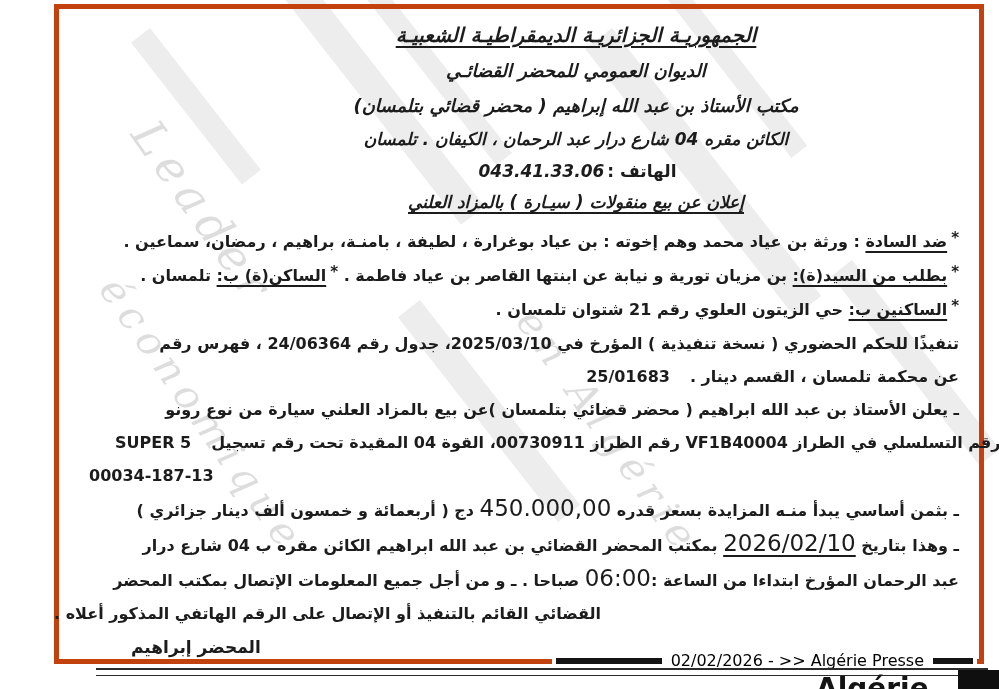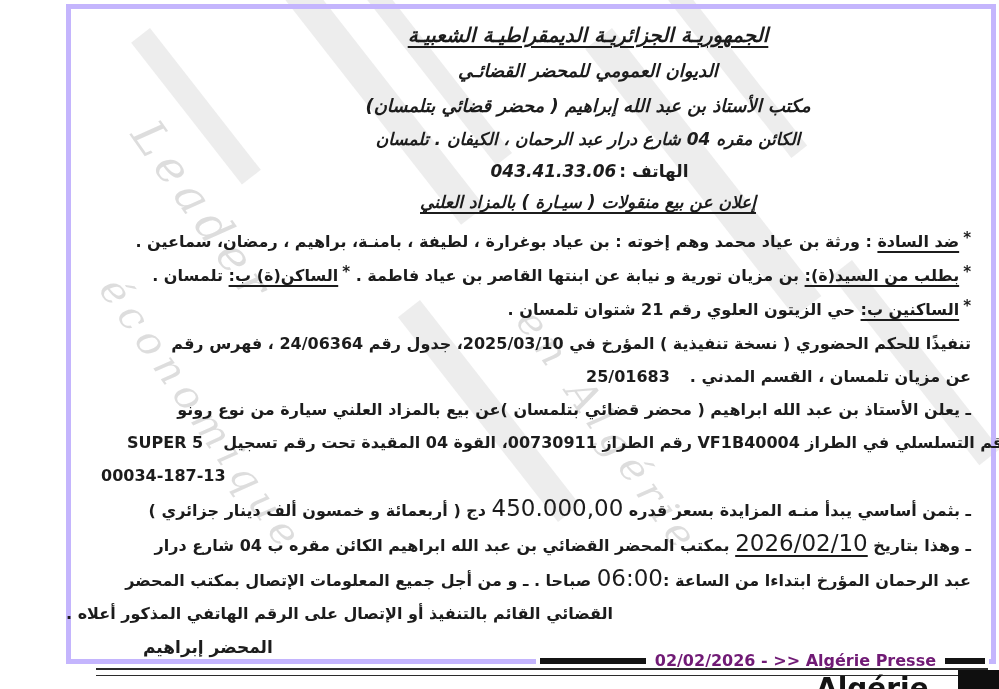--- a/index.html
+++ b/index.html
@@ -7,22 +7,22 @@
        font-family:"DejaVu Sans", sans-serif;color:#1c1c1c;}
   .page{position:relative;width:999px;height:689px;background:#fff;}
 
   
   .wm{position:absolute;z-index:0;pointer-events:none;transform-origin:0 0;}
   .wm-band{background:#dedede;opacity:.55;transform:rotate(52deg);}
   .wm-text{color:#cccccc;opacity:.65;font-family:"DejaVu Serif", serif;
            font-style:italic;letter-spacing:8px;transform:rotate(55deg);white-space:nowrap;}
 
   
-  .frame{position:absolute;left:66px;top:4px;width:920px;height:650px;
-         border:5px solid #c4b5fd;z-index:1;background:transparent;}
+  .frame{position:absolute;left:54px;top:4px;width:920px;height:650px;
+         border:5px solid #c2410c;z-index:1;background:transparent;}
   .content{position:absolute;left:0;top:0;right:0;bottom:0;
            padding:8px 20px 0 30px;direction:rtl;}
 
   .hdr{text-align:center;font-weight:bold;font-style:italic;white-space:nowrap;
        transform:translateX(52px);}
   .h1{font-size:20px;line-height:36px;}
   .h2{font-size:18px;line-height:35px;}
   .h3{font-size:18px;line-height:35px;}
   .h4{font-size:17px;line-height:33px;}
   .h5{font-size:17px;line-height:30px;font-style:normal;}
@@ -39,21 +39,21 @@
   .flexline.spread{justify-content:space-between;padding-left:26px;}
   .centerline{text-align:left;}
   .shiftleft{transform:translateX(-35px);}
 
   .signature{font-size:17px;font-weight:bold;line-height:30px;text-align:left;
              padding-left:42px;margin-top:2px;}
 
   
   .footer{position:absolute;right:2px;bottom:-13px;z-index:3;background:#fff;
           display:flex;align-items:center;gap:9px;direction:ltr;padding:2px 4px;}
-  .footer .ftext{font-size:16px;font-weight:bold;color:#701a75;white-space:nowrap;}
+  .footer .ftext{font-size:16px;font-weight:normal;color:#000000;white-space:nowrap;}
   .bar{display:inline-block;background:#141414;height:6px;}
   .bar.long{width:106px;}
   .bar.short{width:40px;}
 
   
   .bottom-rule{position:absolute;left:96px;top:668px;width:892px;height:5px;
                border-top:2px solid #2b2b2b;border-bottom:1.5px solid #2b2b2b;z-index:2;}
   .bottom-logo{position:absolute;left:816px;top:672px;font-size:28px;font-weight:bold;
                color:#141414;z-index:2;font-family:"DejaVu Sans", sans-serif;}
   .bottom-box{position:absolute;left:958px;top:670px;width:41px;height:19px;
@@ -96,21 +96,21 @@
       </div>
 
       <div class="ln">
         <span class="star">*</span><span class="u">الساكنين ب:</span><span> حي الزيتون العلوي رقم 21 شتوان تلمسان .</span>
       </div>
 
       <div class="ln">تنفيذًا للحكم الحضوري ( نسخة تنفيذية ) المؤرخ في 2025/03/10، جدول رقم 24/06364 ، فهرس رقم</div>
 
       <div class="ln flexline end">
         <span class="num">25/01683</span>
-        <span class="ar">عن مزيان تلمسان ، القسم المدني .</span>
+        <span class="ar">عن محكمة تلمسان ، القسم دينار .</span>
       </div>
 
       <div class="ln">ـ يعلن الأستاذ بن عبد الله ابراهيم ( محضر قضائي بتلمسان )عن بيع بالمزاد العلني سيارة من نوع رونو</div>
 
       <div class="ln flexline spread">
         <span class="num">SUPER 5</span>
         <span class="ar">رقم التسلسلي في الطراز VF1B40004 رقم الطراز 00730911، القوة 04 المقيدة تحت رقم تسجيل</span>
       </div>
 
       <div class="ln centerline">00034-187-13</div>

